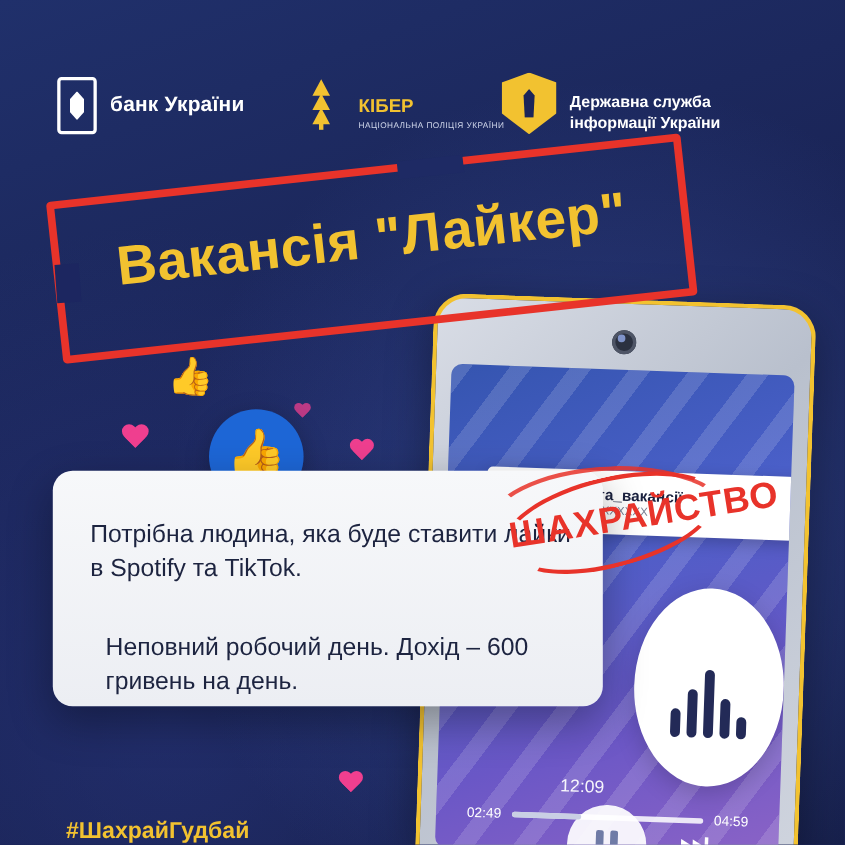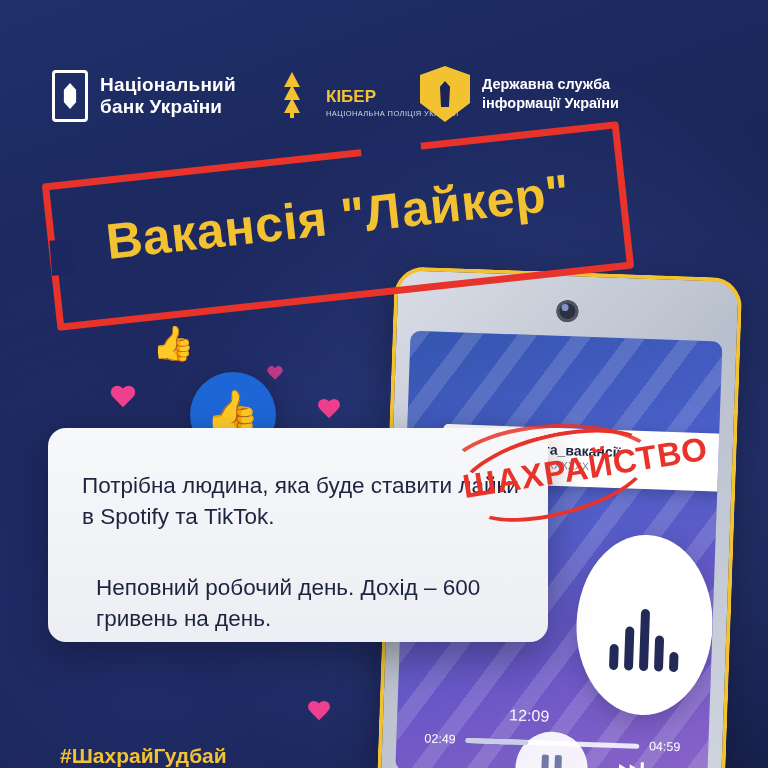--- a/index.html
+++ b/index.html
@@ -46,21 +46,21 @@
     border-bottom:15px solid #f2c230;
   }
   .cyber-mark .b1{top:2px;}
   .cyber-mark .b2{top:15px;}
   .cyber-mark .b3{top:28px;}
   .cyber-mark .stem{position:absolute;left:50%;transform:translateX(-50%);bottom:0;width:4px;height:10px;background:#f2c230;}
   .cyber-text .l1{color:#f2c230;font-weight:bold;font-size:17px;line-height:1.05;}
   .cyber-text .l2{color:#fff;font-weight:bold;font-size:17px;line-height:1.05;}
   .cyber-text .l3{color:#cfd6ea;font-size:7.5px;line-height:1.25;margin-top:3px;letter-spacing:.4px;}
 
-  .dssz{position:absolute;left:420px;top:32px;display:flex;align-items:center;gap:12px;}
+  .dssz{position:absolute;left:456px;top:32px;display:flex;align-items:flex-end;gap:12px;}
   .dssz-mark{
     width:50px;height:56px;background:#f2c230;
     clip-path:polygon(50% 0,100% 16%,100% 66%,50% 100%,0 66%,0 16%);
     position:relative;
   }
   .dssz-mark:after{
     content:"";position:absolute;left:50%;top:50%;transform:translate(-50%,-50%);
     width:18px;height:26px;background:#1b2559;
     clip-path:polygon(50% 0,78% 22%,72% 100%,28% 100%,22% 22%);
   }
@@ -209,21 +209,20 @@
 </head>
 <body>
 
 <div class="stage">
 
   <div class="header">
 
     <div class="nbu logo">
       <div class="nbu-mark"></div>
       <div class="nbu-text">
-        <div>Національний</div>
         <div>банк України</div>
       </div>
     </div>
 
     <div class="cyber logo">
       <div class="cyber-mark">
         <div class="tr b1"></div>
           <div class="tr b2"></div>
           <div class="tr b3"></div>
           <div class="stem"></div>

